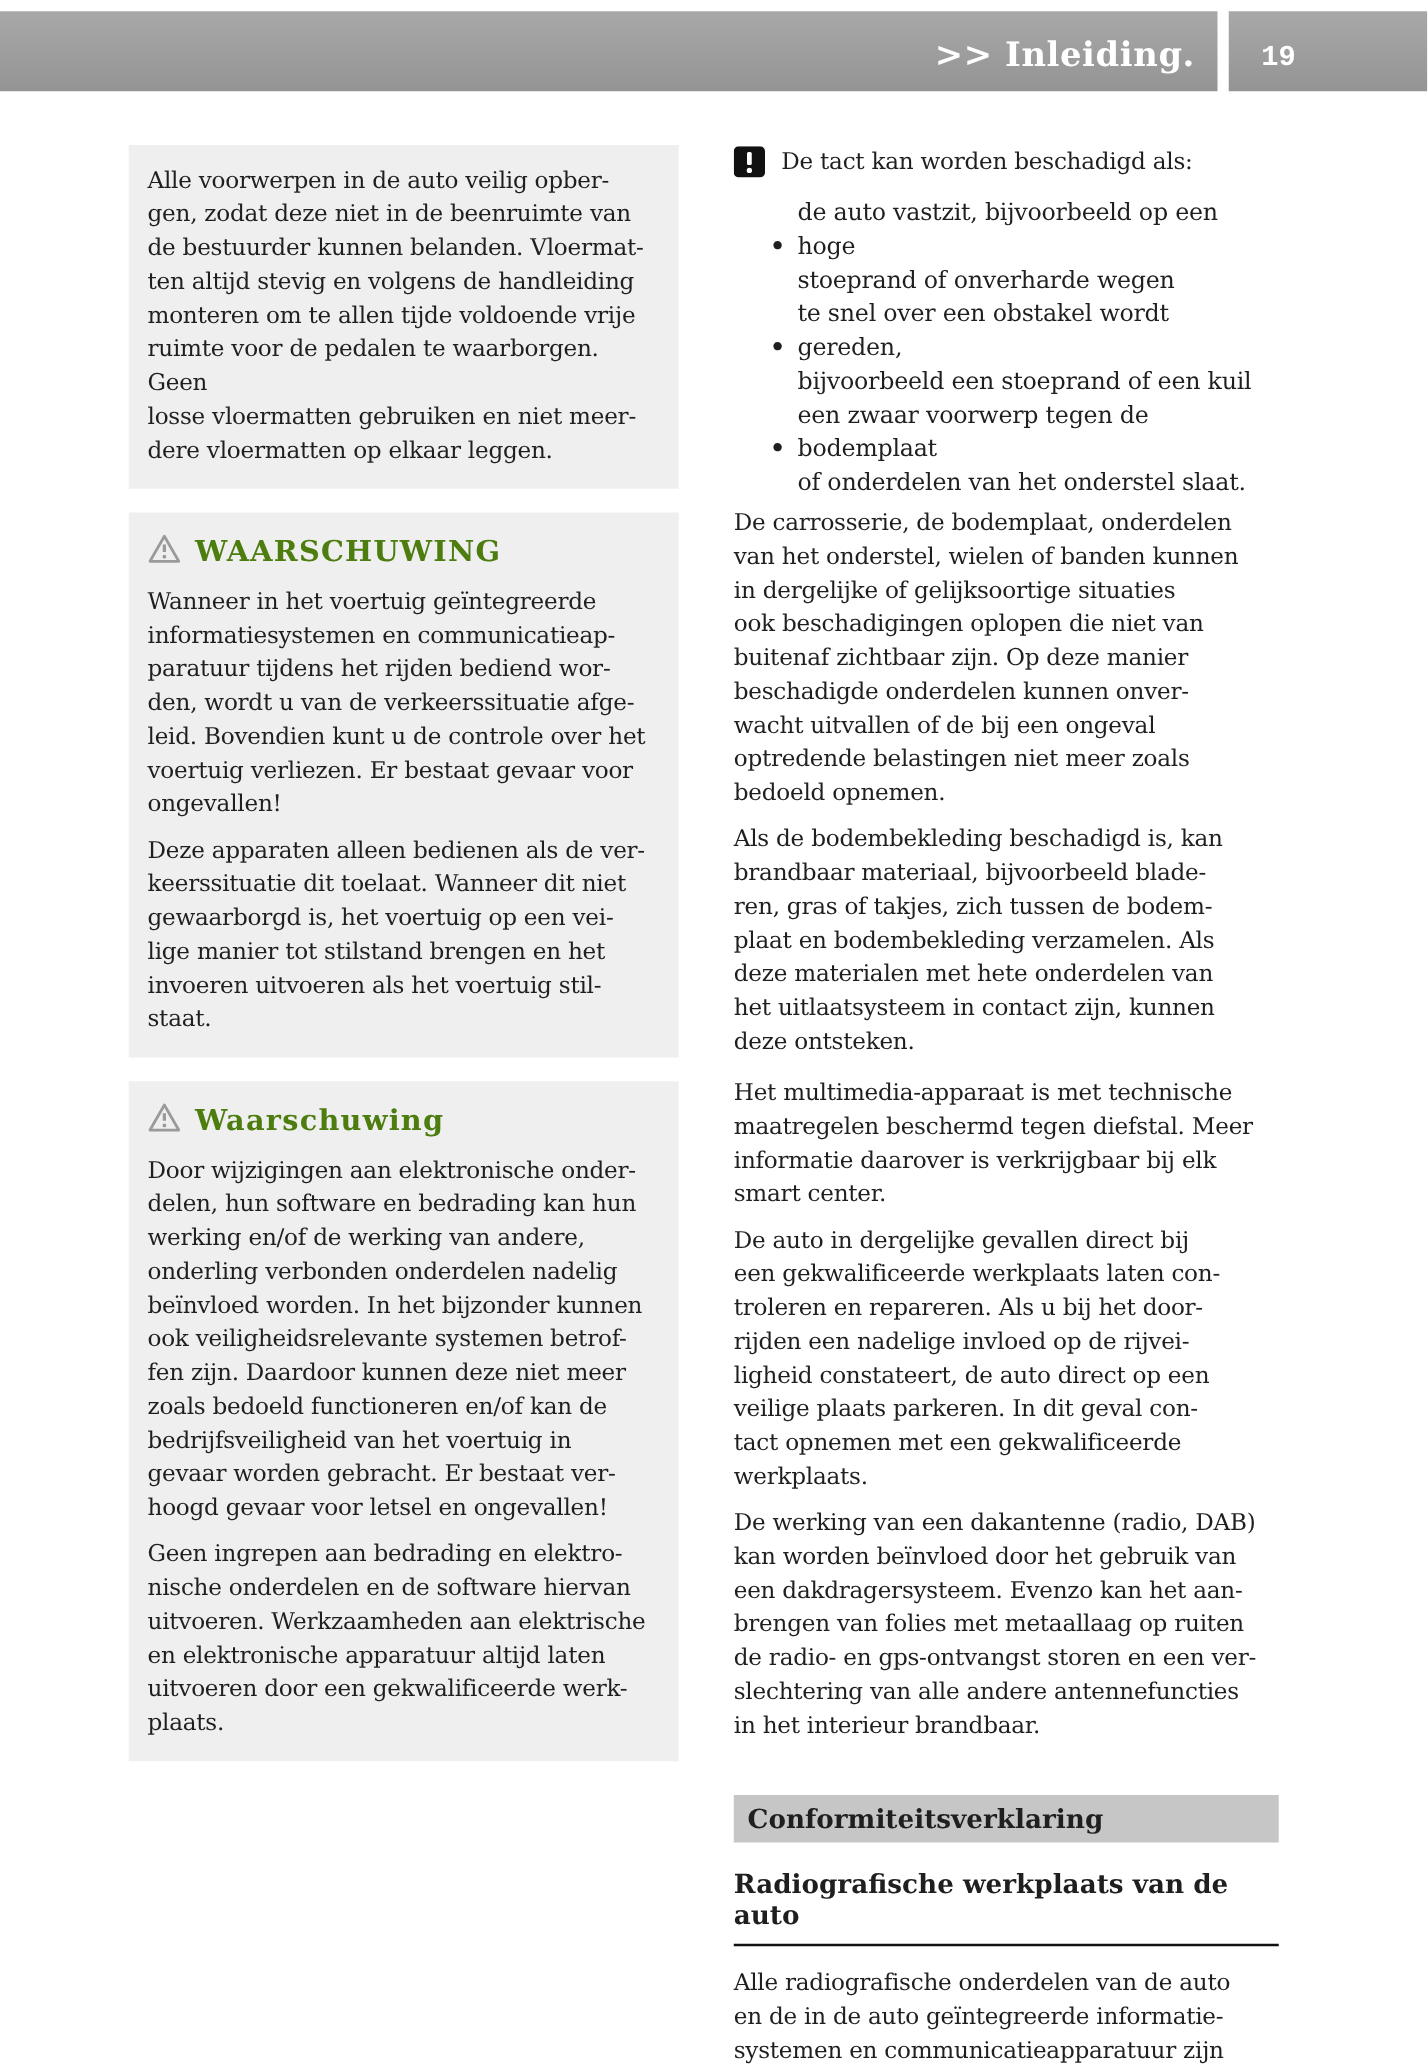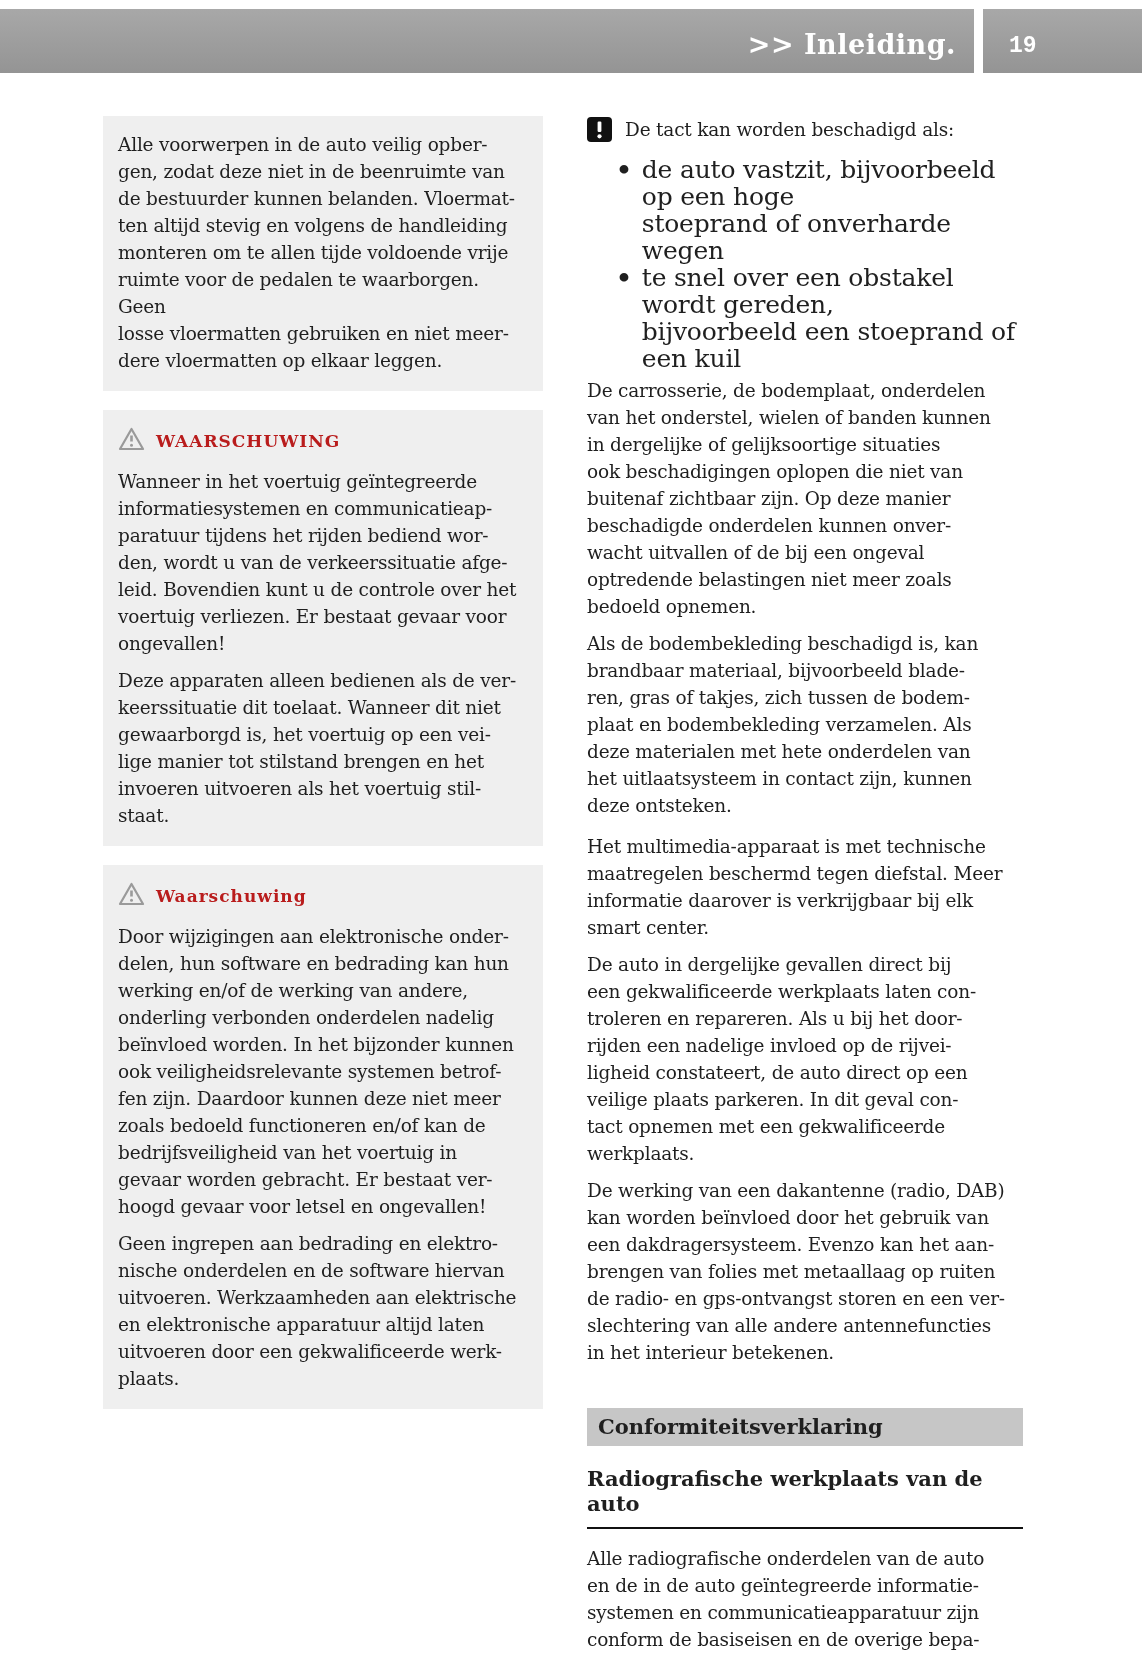--- a/index.html
+++ b/index.html
@@ -57,36 +57,36 @@
     width:440px;
     background:#efefef;
     padding:15px 15px 17px 15px;
     margin-bottom:19px;
   }
   .warning-head {
     display:flex; align-items:center; gap:11px;
     margin:2px 0 13px 0;
   }
   .warning-label {
-    color:#b91c1c; font-weight:bold; font-size:17px; letter-spacing:1px;
+    color:#4d7c0f; font-weight:bold; font-size:23px; letter-spacing:1px;
   }
 
   
   .damage-head {
     display:flex; align-items:flex-start; gap:13px;
     font-size:18.5px; line-height:27px; letter-spacing:-0.2px;
     margin:0 0 7px 0;
   }
   .excl-icon { flex:0 0 auto; margin-top:1px; }
   .bullets {
     list-style:none; margin:0 0 5px 0; padding:0 0 0 29px;
   }
   .bullets li {
     display:flex; gap:10px;
-    font-size:25px; line-height:27px; letter-spacing:-0.2px;
+    font-size:19px; line-height:27px; letter-spacing:-0.2px;align-items:center;
   }
   .bullets li::before {
     content:"\2022";
     flex:0 0 auto;
     font-weight:bold;
   }
   .bullets li span { white-space:pre-line; }
 
   .section-header {
     box-sizing:border-box;
@@ -202,20 +202,24 @@
       </div>
 
       <ul class="bullets">
         <li>
             <span>de auto vastzit, bijvoorbeeld op een hoge
 stoeprand of onverharde wegen</span>
           </li>
         <li>
             <span>te snel over een obstakel wordt gereden,
 bijvoorbeeld een stoeprand of een kuil</span>
+          </li>
+        <li>
+            <span>een zwaar voorwerp tegen de bodemplaat
+of onderdelen van het onderstel slaat.</span>
           </li>
       </ul>
 
       <p class="txt">De carrosserie, de bodemplaat, onderdelen
 van het onderstel, wielen of banden kunnen
 in dergelijke of gelijksoortige situaties
 ook beschadigingen oplopen die niet van
 buitenaf zichtbaar zijn. Op deze manier
 beschadigde onderdelen kunnen onver-
 wacht uitvallen of de bij een ongeval
@@ -239,21 +243,21 @@
 ligheid constateert, de auto direct op een
 veilige plaats parkeren. In dit geval con-
 tact opnemen met een gekwalificeerde
 werkplaats.</p>
       <p class="txt">De werking van een dakantenne (radio, DAB)
 kan worden beïnvloed door het gebruik van
 een dakdragersysteem. Evenzo kan het aan-
 brengen van folies met metaallaag op ruiten
 de radio- en gps-ontvangst storen en een ver-
 slechtering van alle andere antennefuncties
-in het interieur betekenen.</p>
+in het interieur brandbaar.</p>
 
       <div class="section-header">Conformiteitsverklaring</div>
 
       <h3 class="subsection">Radiografische werkplaats van de auto</h3>
 
       <p class="txt">Alle radiografische onderdelen van de auto
 en de in de auto geïntegreerde informatie-
 systemen en communicatieapparatuur zijn
 conform de basiseisen en de overige bepa-
 lingen van de richtlijn 1999/5/EG. Meer</p>

